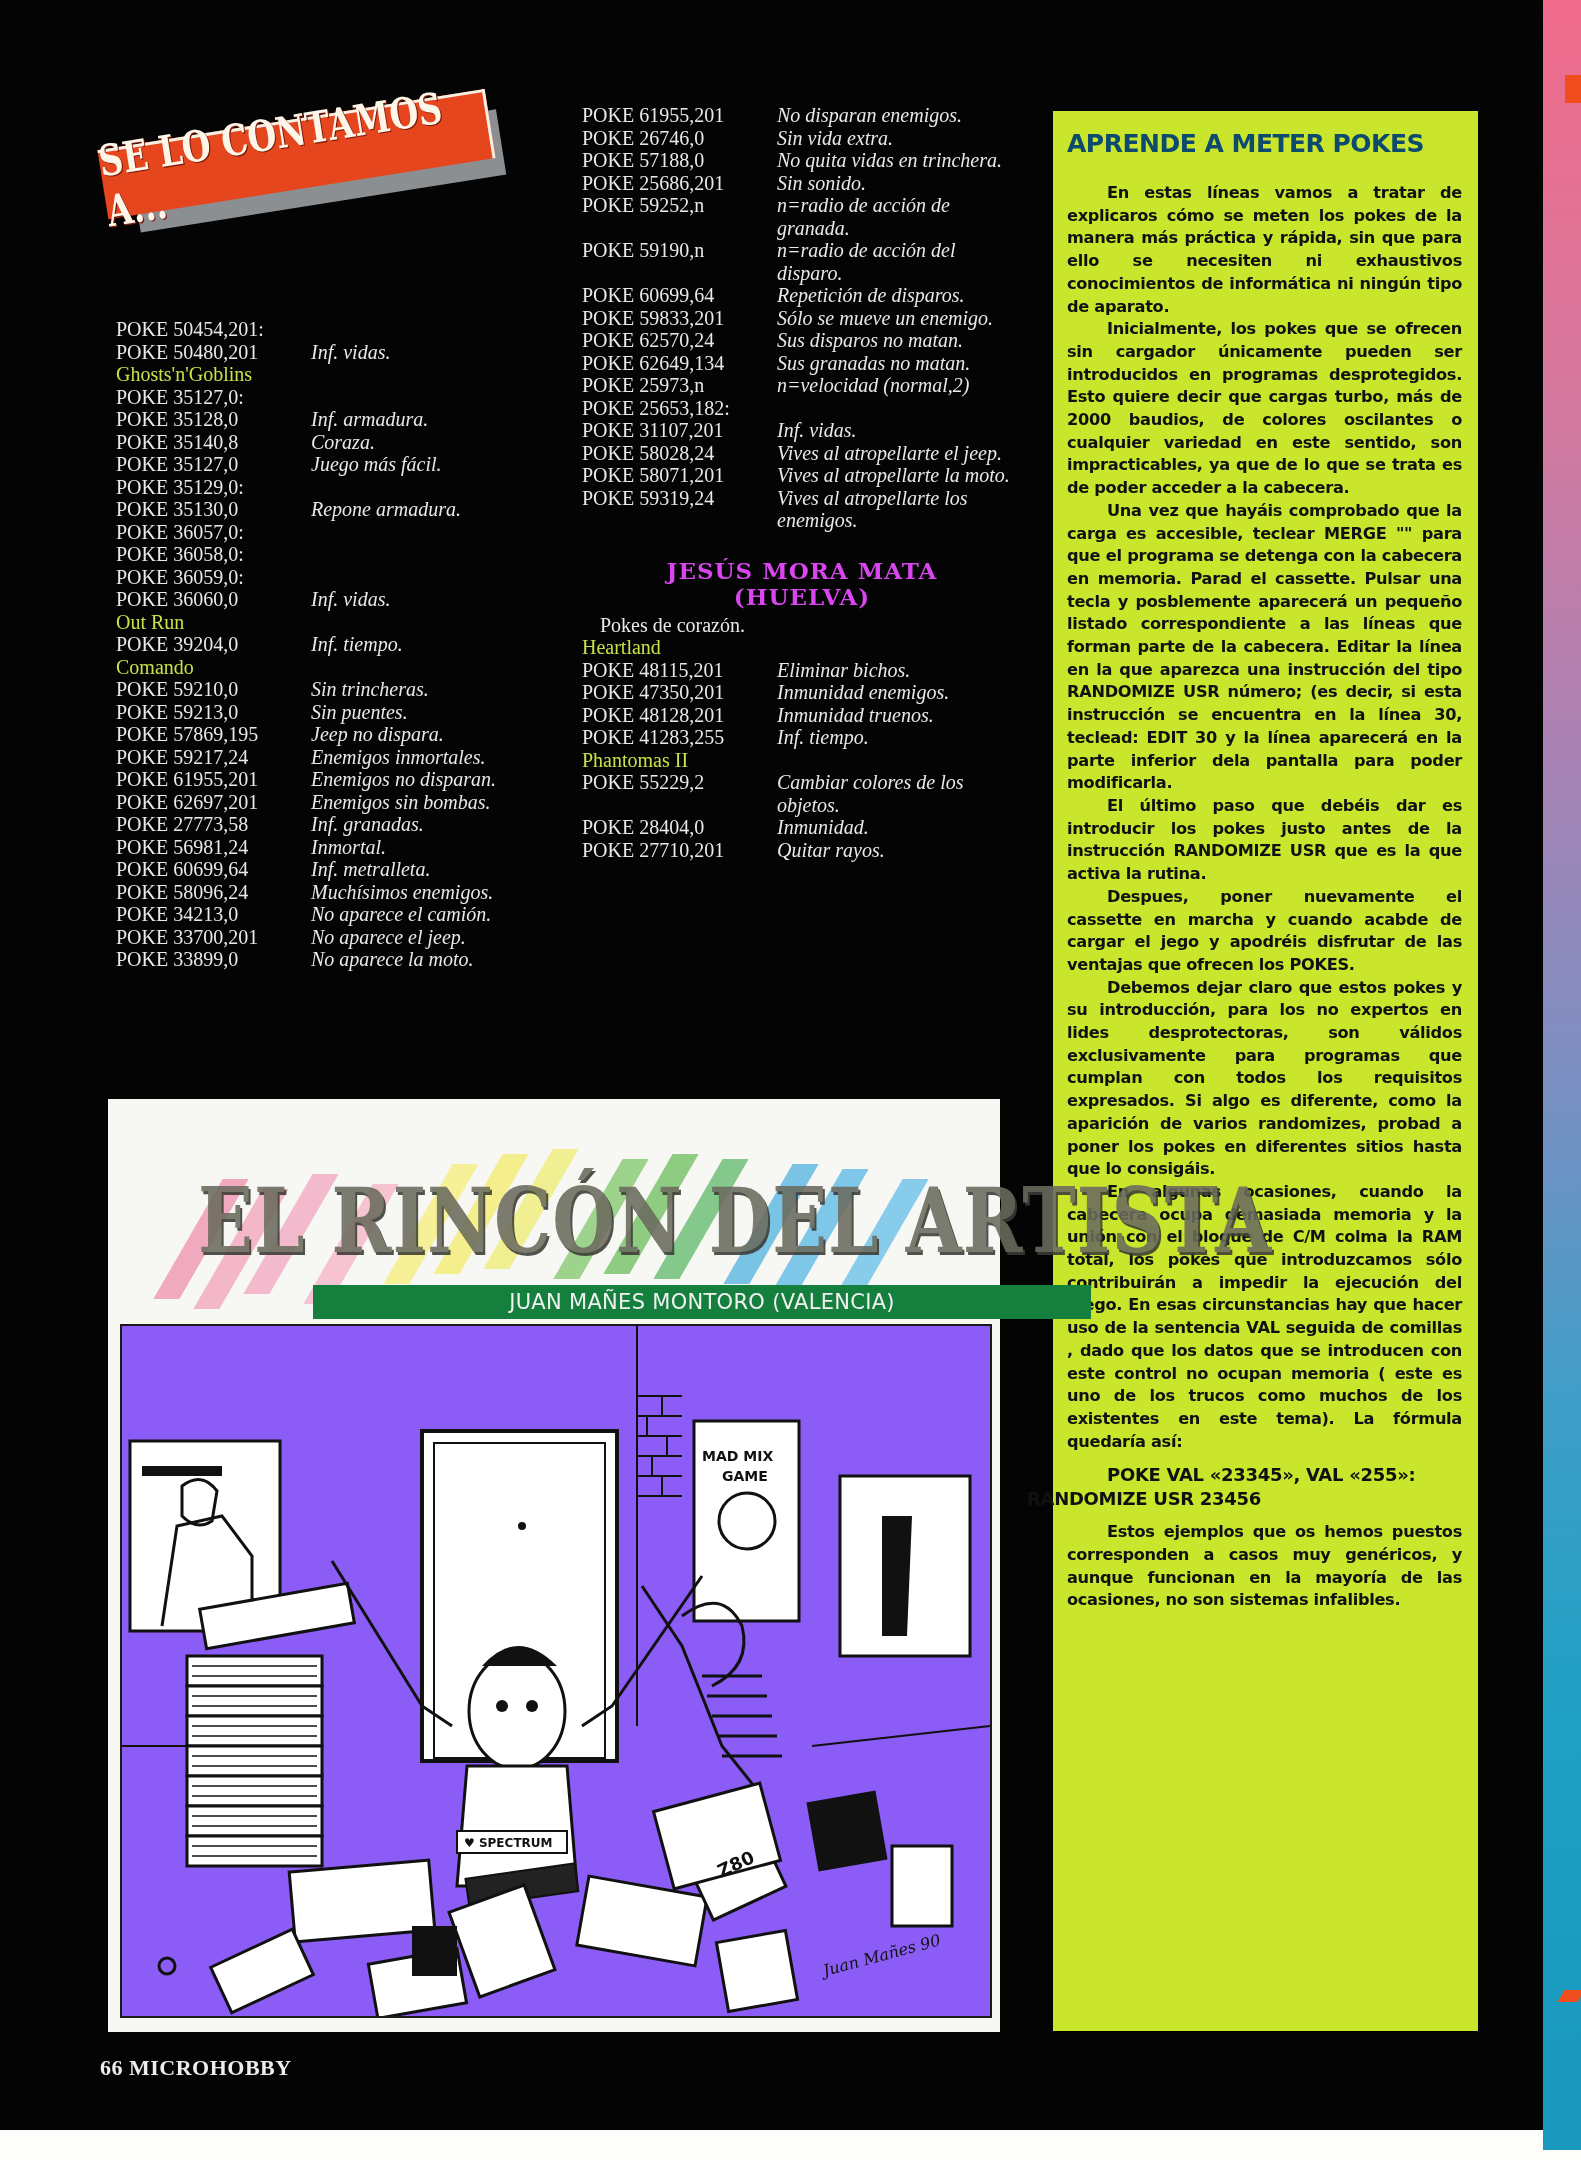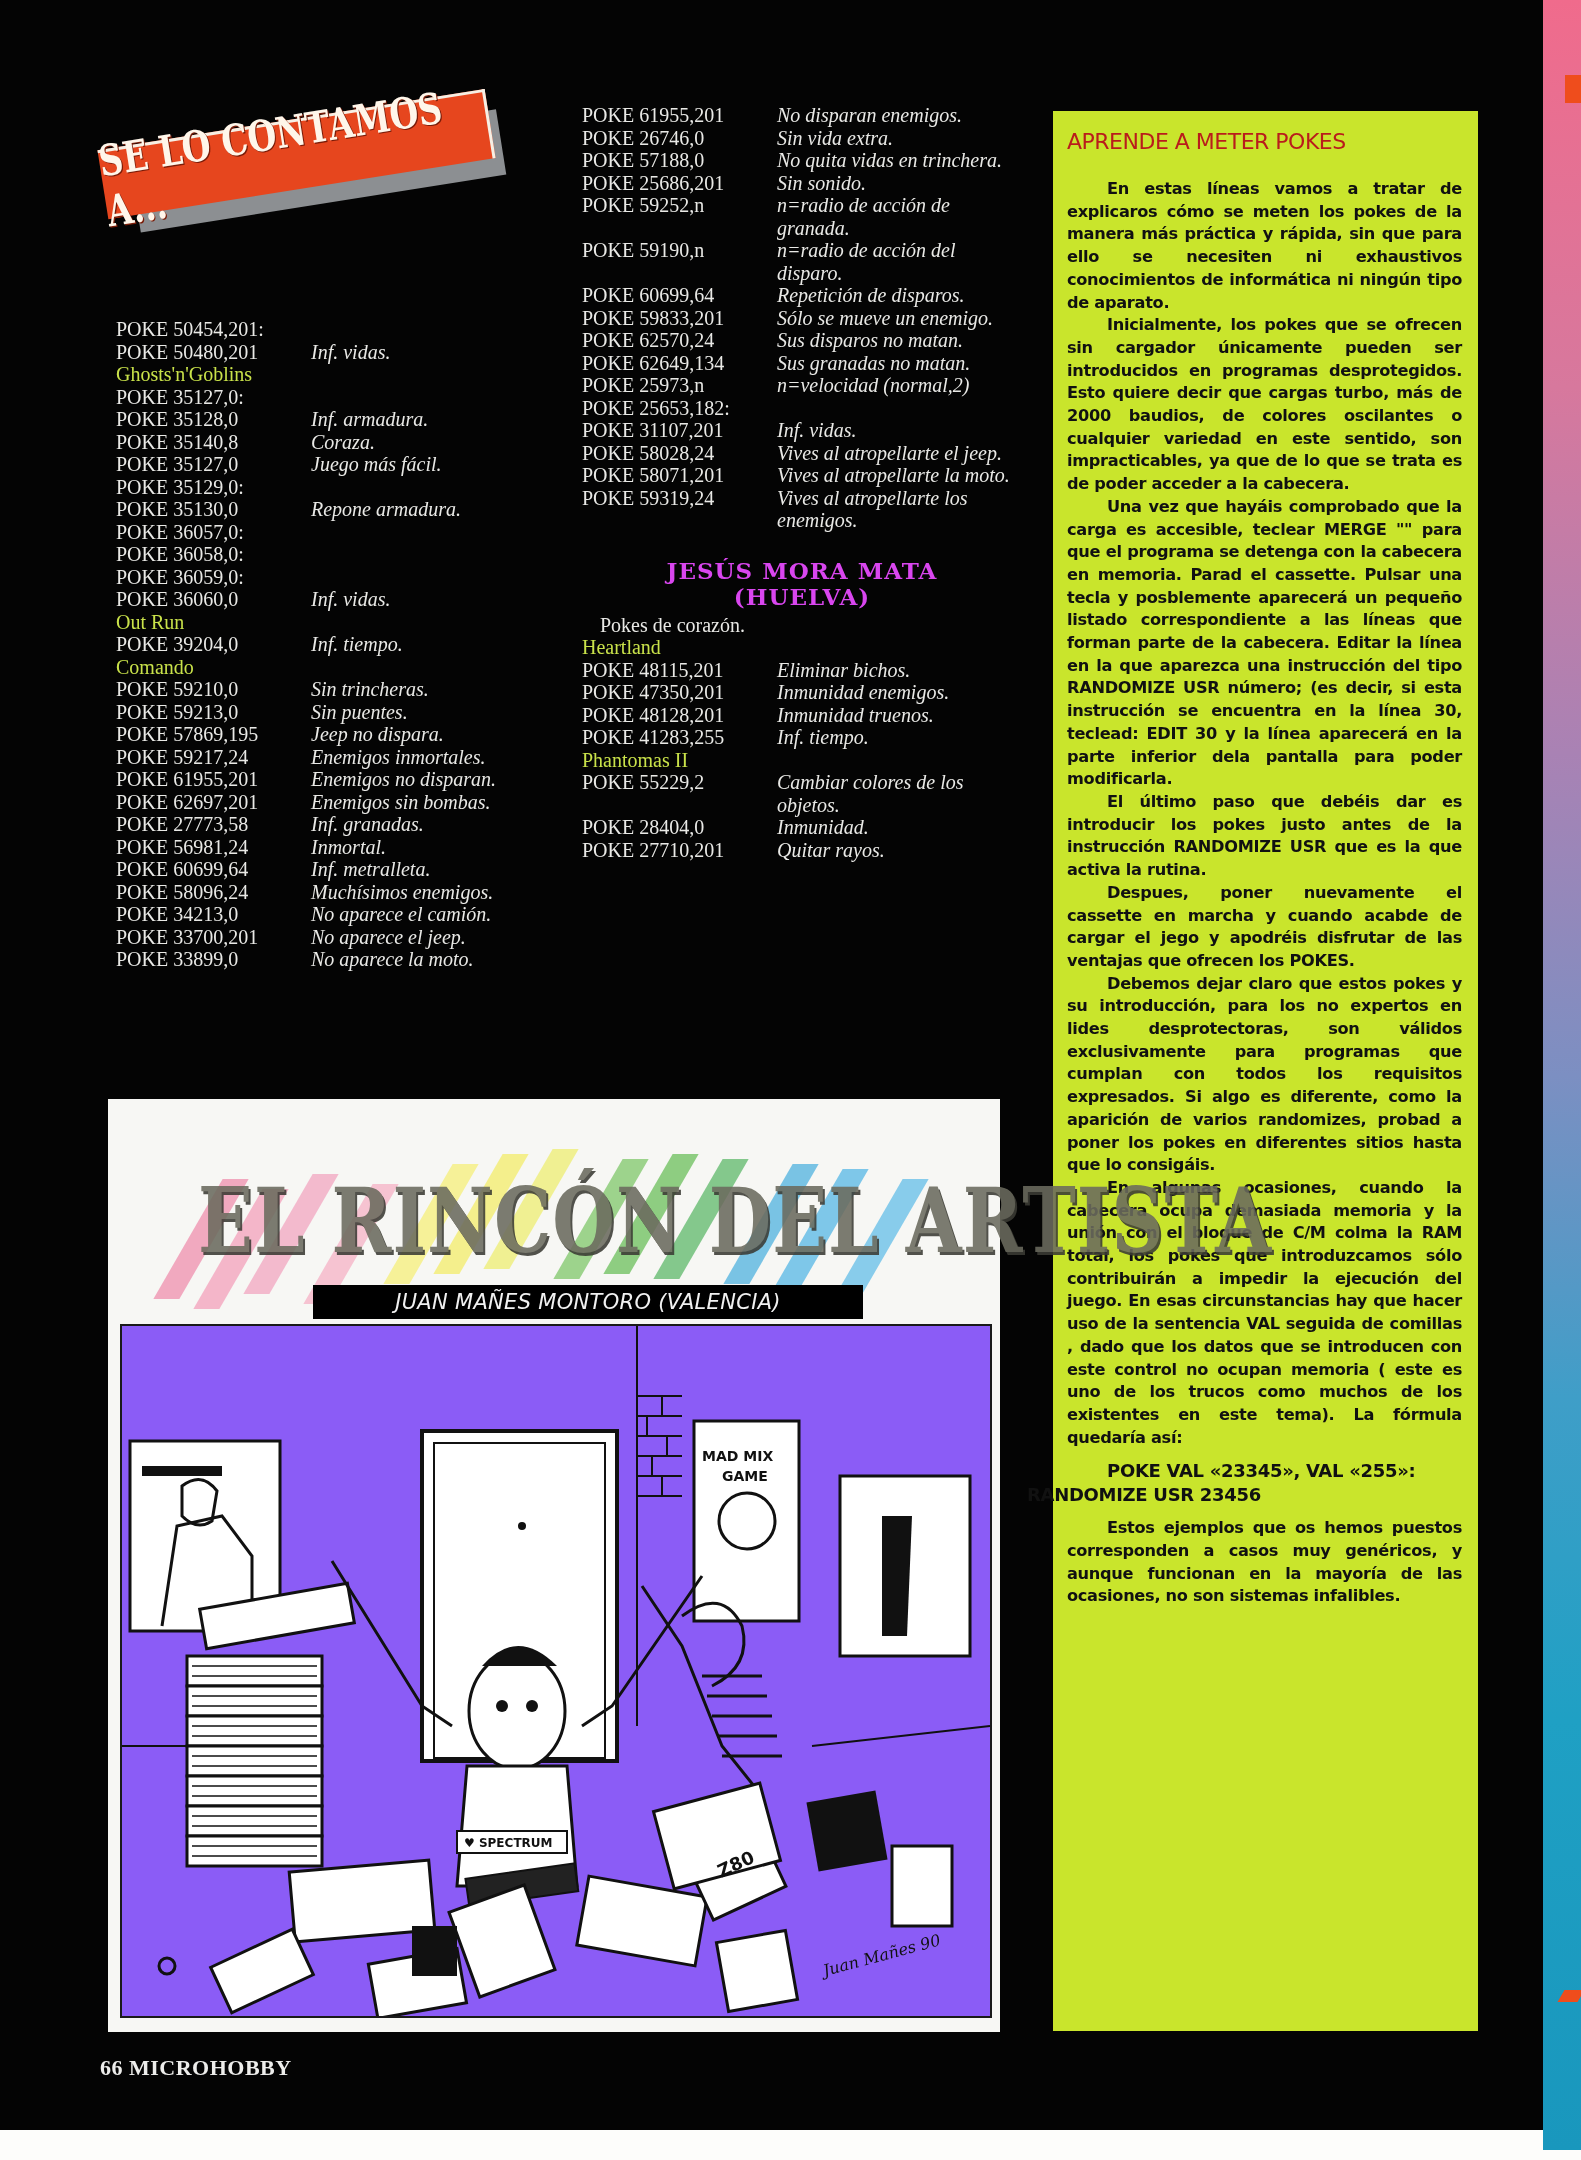--- a/index.html
+++ b/index.html
@@ -20,29 +20,29 @@
   .row .desc { white-space:normal;font-style:italic; }
   .col-left .row .code { width:195px; }
   .col-left .row .desc { width:240px; }
   .col-mid .row .code { width:195px; }
   .col-mid .row .desc { width:240px; }
   .game { color:#c9e24a; font-weight:normal; font-family:"Liberation Serif", serif; }
   .author { text-align:center; color:#d946ef; font-weight:bold; font-size:23px; line-height:26px; letter-spacing:1px; margin:26px 0 4px 0; font-family:"DejaVu Serif", serif; }
   .intro { padding-left:18px; }
   
   .tipbox { position:absolute; left:1053px; top:111px; width:425px; height:1920px; background:#c9e52c; box-sizing:border-box; padding:18px 16px 0 14px; }
-  .tipbox h2 { margin:0 0 24px 0; font-family:"DejaVu Sans", sans-serif; font-weight:normal; font-size:22px; color:#b91c1c; letter-spacing:-0.5px; white-space:nowrap; }
+  .tipbox h2 { margin:0 0 24px 0; font-family:"DejaVu Sans", sans-serif; font-weight:bold; font-size:25px; color:#0c4a6e; letter-spacing:-0.5px; white-space:nowrap; }
   .tipbox p { margin:0; font-family:"DejaVu Sans", sans-serif; font-weight:bold; font-size:16.2px; line-height:22.7px; color:#111; text-align:justify; text-indent:40px; letter-spacing:-0.3px; }
   .tipbox p.code-line { text-indent:40px; font-size:18px; text-align:left; margin:10px 0 10px 0; line-height:24px; }
   
   .artist { position:absolute; left:108px; top:1099px; width:892px; height:933px; background:#f7f7f4; }
   .artist-title { position:absolute; left:60px; top:60px; width:810px; height:110px; }
   .swatch { position:absolute; height:120px; width:26px; transform:skewX(-30deg); opacity:0.75; }
   .artist-title .title { position:absolute; left:30px; top:8px; font-family:"DejaVu Serif", serif; font-size:72px; font-weight:bold; color:#6b6b5e; letter-spacing:1px; transform:scaleY(1.25); transform-origin:left top; white-space:nowrap; text-shadow:2px 2px 0 #3b3b34; opacity:0.88; }
-  .artist-title .bar { position:absolute; left:145px; top:126px; width:550px; height:34px; background:#000000; color:#f1f1f1; font-family:"DejaVu Sans", sans-serif; font-size:21px; display:flex; align-items:center; justify-content:center; letter-spacing:0.3px;font-style:italic; }
+  .artist-title .bar { position:absolute; left:145px; top:126px; width:778px; height:34px; background:#15803d; color:#f1f1f1; font-family:"DejaVu Sans", sans-serif; font-size:21px; display:flex; align-items:center; justify-content:center; letter-spacing:0.3px; }
   .drawing { position:absolute; left:12px; top:225px; width:868px; height:690px; border:2px solid #1a1a1a; background:#8b5cf6; overflow:hidden; }
   .footer { position:absolute; left:100px; top:2055px; color:#ededeb; font-family:"Liberation Serif", serif; font-weight:bold; font-size:22px; letter-spacing:0.5px; }
 </style>
 </head>
 <body>
 
 <div class="page">
 
   <div class="banner-wrap">
     <div class="banner-shadow"></div>

